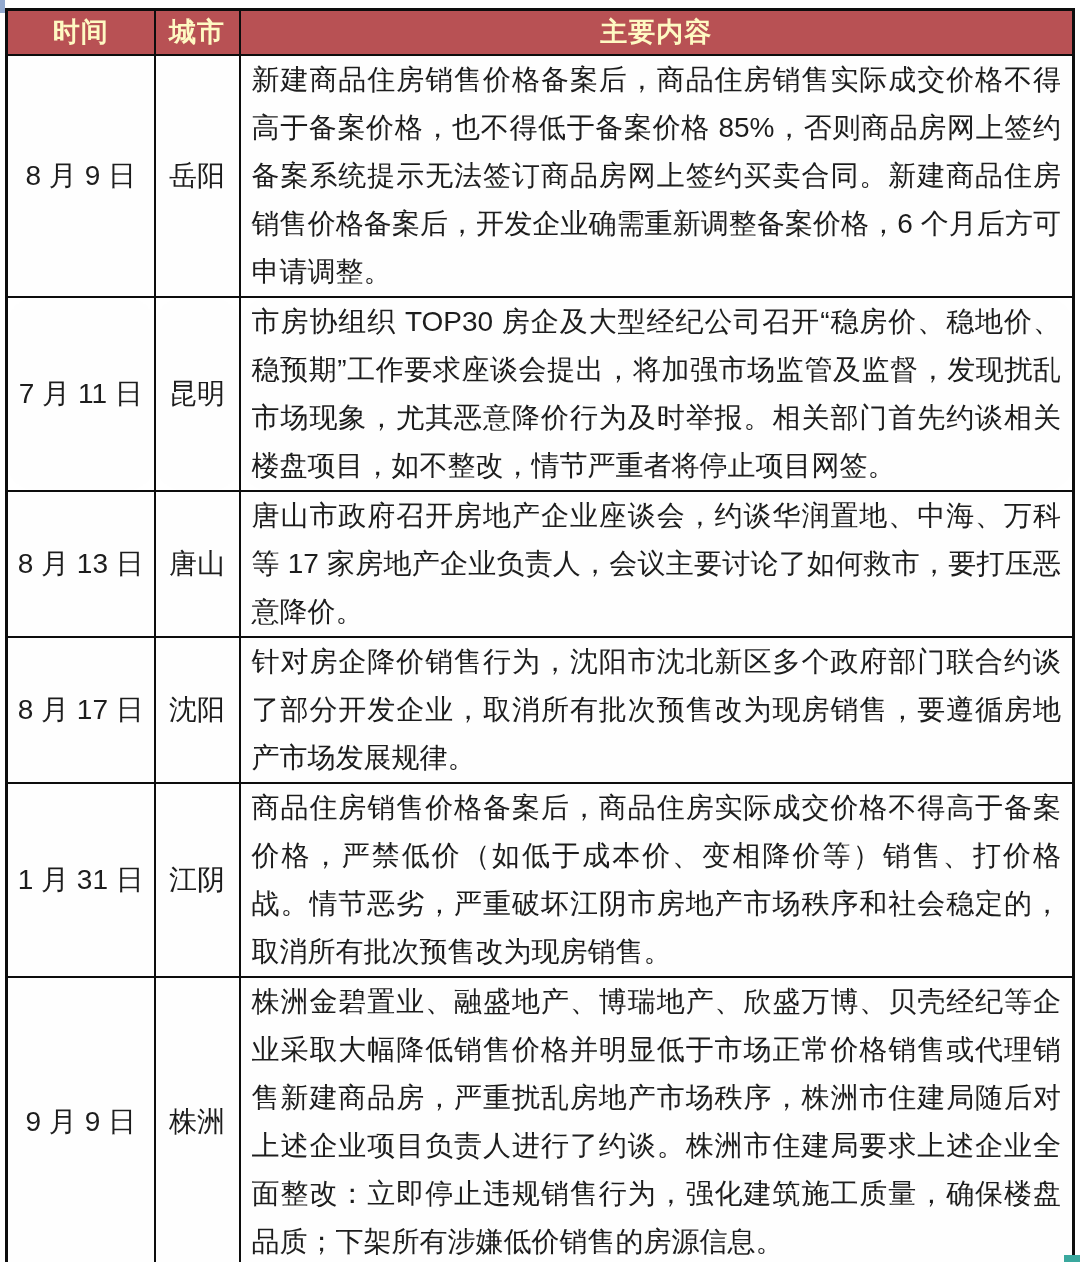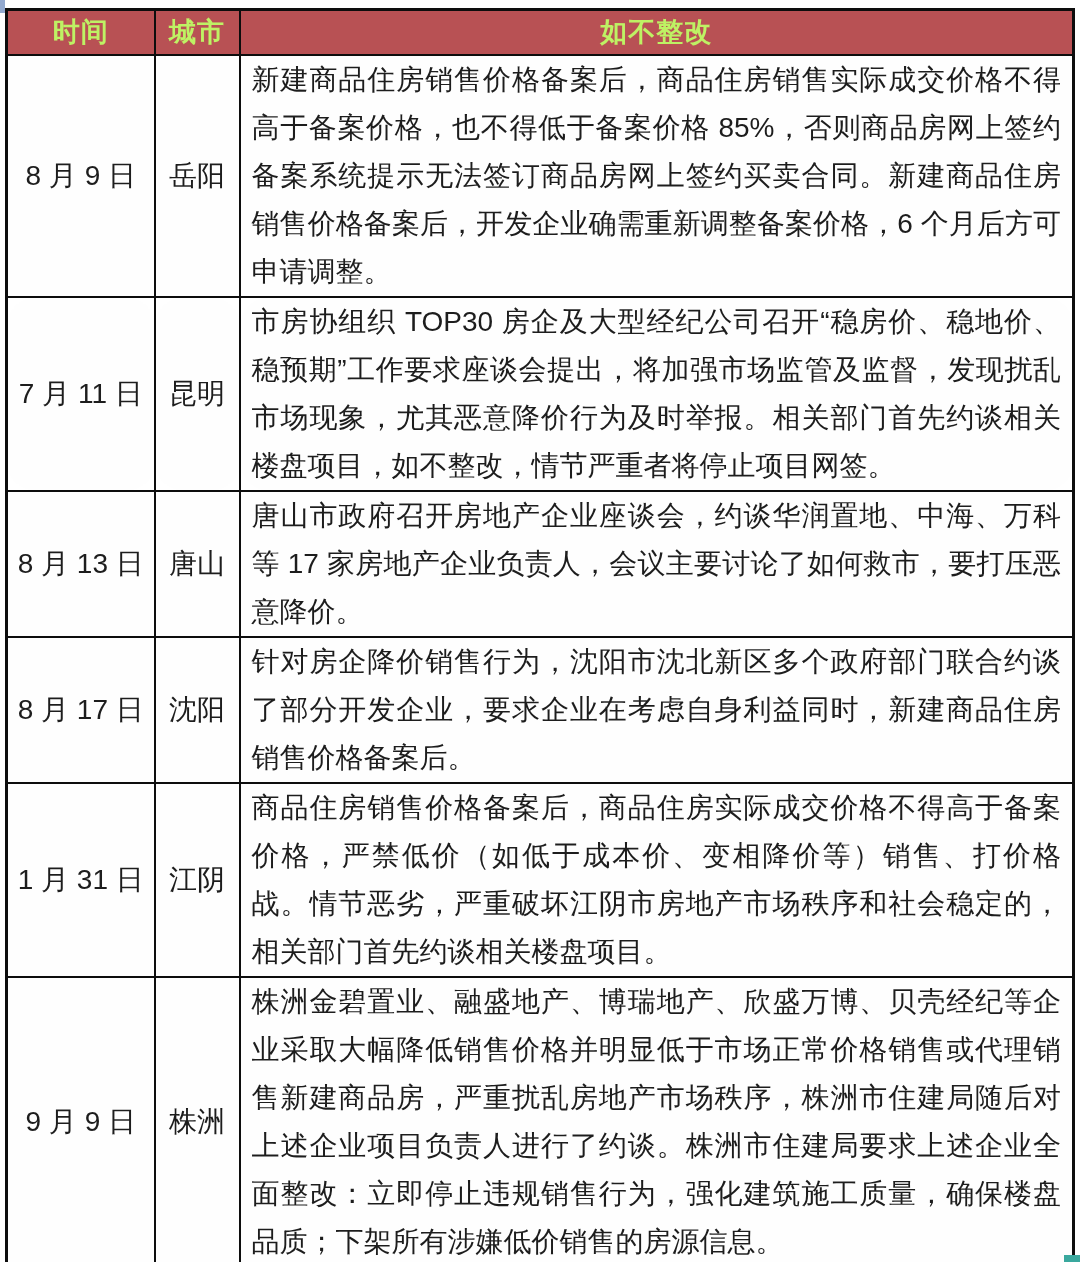--- a/index.html
+++ b/index.html
@@ -21,21 +21,21 @@
     border: 3px solid #0d0d0d;
   }
   col.col-time { width: 148px; }
   col.col-city { width: 85px; }
   th, td {
     border: 2px solid #0d0d0d;
   }
   thead th {
     height: 45px;
     background: #b85154;
-    color: #bef264;
+    color: #fef9c3;
     font-size: 27px;
     font-weight: bold;
     text-align: center;
     vertical-align: middle;
     letter-spacing: 1px;
   }
   td {
     color: #1d1d1d;
     font-size: 28px;
     line-height: 48px;
@@ -77,21 +77,21 @@
 <table class="policy-table">
   <colgroup>
     <col class="col-time">
     <col class="col-city">
     <col class="col-content">
   </colgroup>
   <thead>
     <tr>
       <th>时间</th>
       <th>城市</th>
-      <th>如不整改</th>
+      <th>主要内容</th>
     </tr>
   </thead>
   <tbody>
     <tr>
       <td class="cell-time">8 月 9 日</td>
       <td class="cell-city">岳阳</td>
       <td class="cell-content">新建商品住房销售价格备案后，商品住房销售实际成交价格不得高于备案价格，也不得低于备案价格 85%，否则商品房网上签约备案系统提示无法签订商品房网上签约买卖合同。新建商品住房销售价格备案后，开发企业确需重新调整备案价格，6 个月后方可申请调整。</td>
     </tr>
     <tr>
       <td class="cell-time">7 月 11 日</td>
@@ -99,26 +99,26 @@
       <td class="cell-content">市房协组织 TOP30 房企及大型经纪公司召开“稳房价、稳地价、稳预期”工作要求座谈会提出，将加强市场监管及监督，发现扰乱市场现象，尤其恶意降价行为及时举报。相关部门首先约谈相关楼盘项目，如不整改，情节严重者将停止项目网签。</td>
     </tr>
     <tr>
       <td class="cell-time">8 月 13 日</td>
       <td class="cell-city">唐山</td>
       <td class="cell-content">唐山市政府召开房地产企业座谈会，约谈华润置地、中海、万科等 17 家房地产企业负责人，会议主要讨论了如何救市，要打压恶意降价。</td>
     </tr>
     <tr>
       <td class="cell-time">8 月 17 日</td>
       <td class="cell-city">沈阳</td>
-      <td class="cell-content">针对房企降价销售行为，沈阳市沈北新区多个政府部门联合约谈了部分开发企业，要求企业在考虑自身利益同时，新建商品住房销售价格备案后。</td>
+      <td class="cell-content">针对房企降价销售行为，沈阳市沈北新区多个政府部门联合约谈了部分开发企业，取消所有批次预售改为现房销售，要遵循房地产市场发展规律。</td>
     </tr>
     <tr>
       <td class="cell-time">1 月 31 日</td>
       <td class="cell-city">江阴</td>
-      <td class="cell-content">商品住房销售价格备案后，商品住房实际成交价格不得高于备案价格，严禁低价（如低于成本价、变相降价等）销售、打价格战。情节恶劣，严重破坏江阴市房地产市场秩序和社会稳定的，相关部门首先约谈相关楼盘项目。</td>
+      <td class="cell-content">商品住房销售价格备案后，商品住房实际成交价格不得高于备案价格，严禁低价（如低于成本价、变相降价等）销售、打价格战。情节恶劣，严重破坏江阴市房地产市场秩序和社会稳定的，取消所有批次预售改为现房销售。</td>
     </tr>
     <tr>
       <td class="cell-time">9 月 9 日</td>
       <td class="cell-city">株洲</td>
       <td class="cell-content">株洲金碧置业、融盛地产、博瑞地产、欣盛万博、贝壳经纪等企业采取大幅降低销售价格并明显低于市场正常价格销售或代理销售新建商品房，严重扰乱房地产市场秩序，株洲市住建局随后对上述企业项目负责人进行了约谈。株洲市住建局要求上述企业全面整改：立即停止违规销售行为，强化建筑施工质量，确保楼盘品质；下架所有涉嫌低价销售的房源信息。</td>
     </tr>
   </tbody>
 </table>
 
 <div class="artifact-tl"></div>

